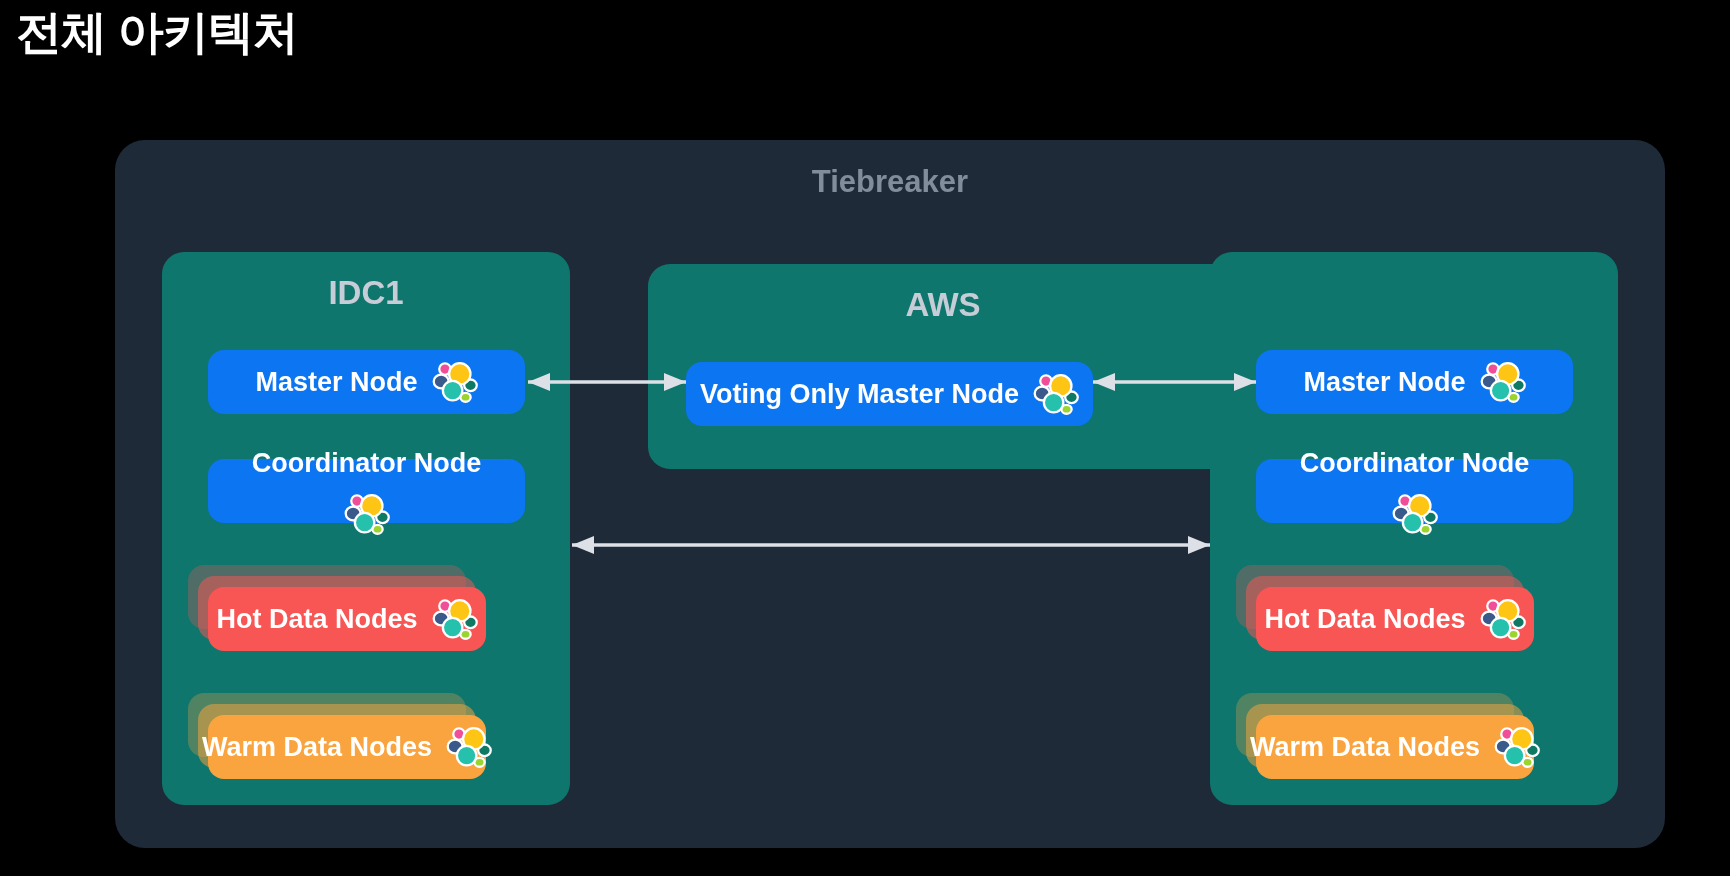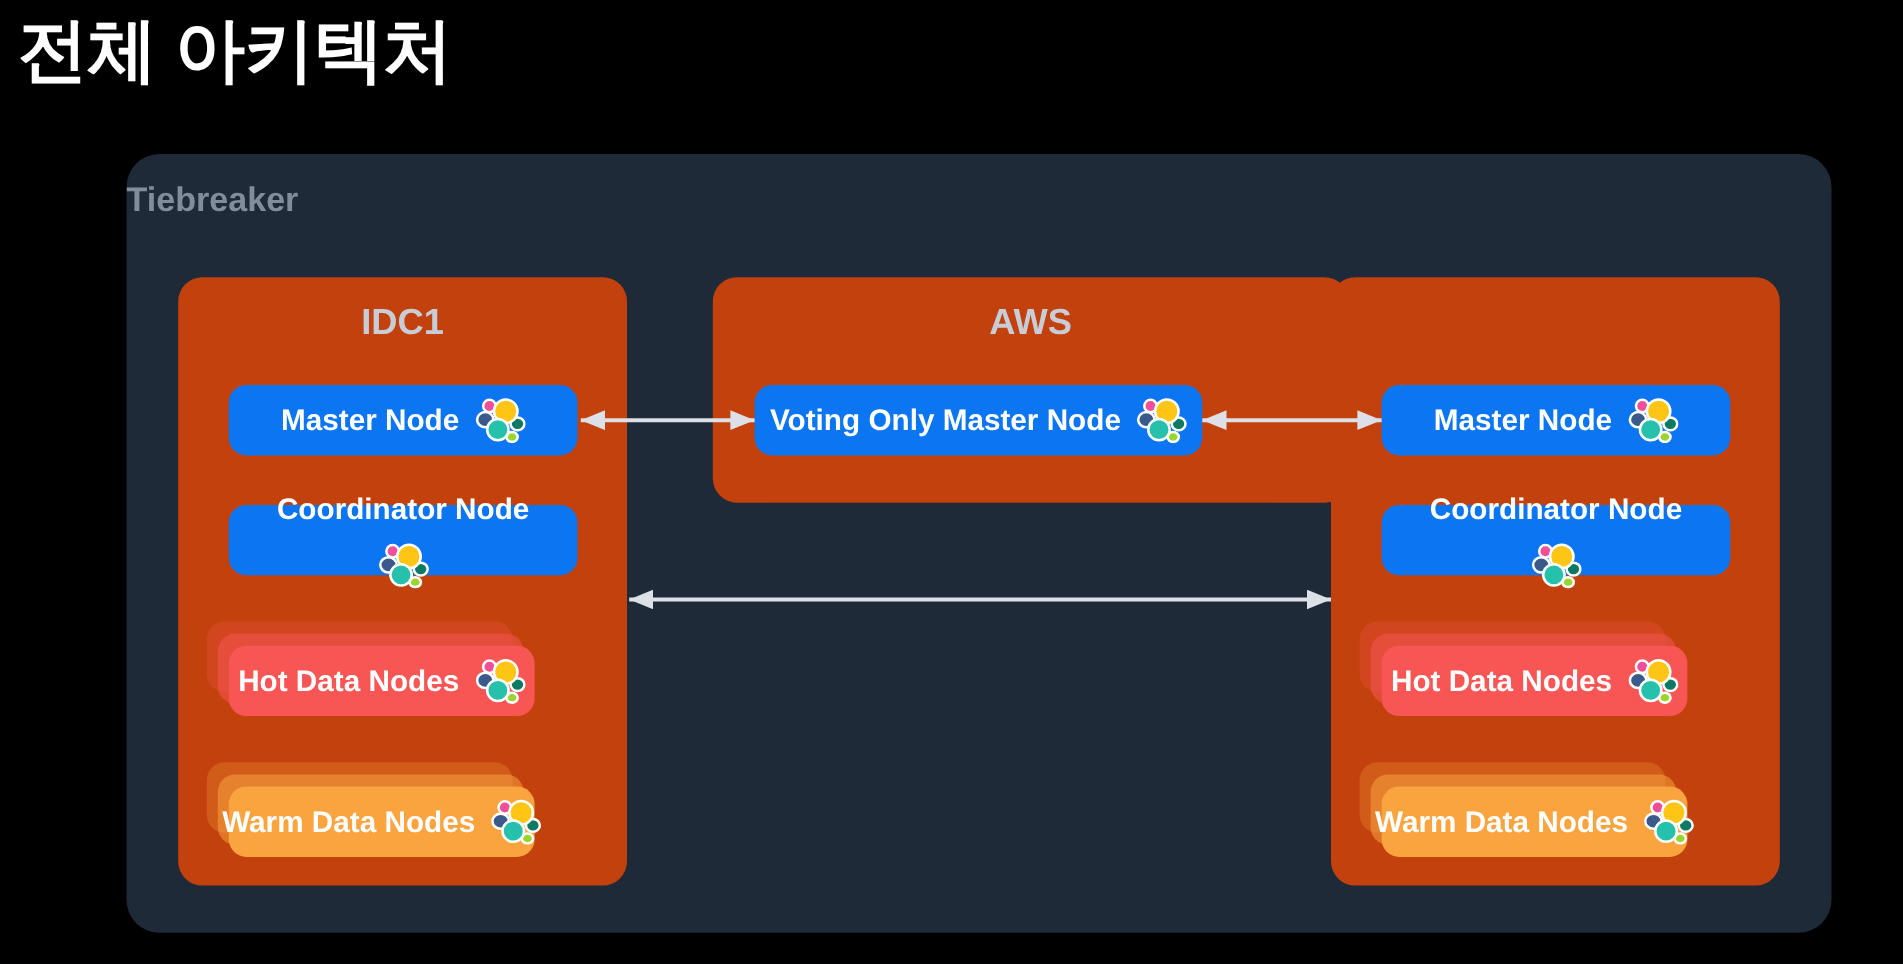--- a/index.html
+++ b/index.html
@@ -2,35 +2,35 @@
 <html><head>
 <meta charset="utf-8">
 <style>
   html,body{margin:0;padding:0;background:#000;}
   .stage{
     position:relative;width:1730px;height:876px;background:#000;overflow:hidden;
     font-family:"Liberation Sans","DejaVu Sans",sans-serif;
   }
   .page-title{
     position:absolute;left:16px;top:2px;margin:0;
-    font-size:64px;font-weight:900;color:#ffffff;letter-spacing:-1px;
+    font-size:46px;font-weight:900;color:#ffffff;letter-spacing:-1px;
   }
   .outer{
     position:absolute;left:115px;top:140px;width:1550px;height:708px;
     background:#1f2a38;border-radius:30px;
   }
   .tiebreaker{
-    position:absolute;left:0;right:0;top:24px;text-align:left;
+    position:absolute;left:0;right:0;top:24px;text-align:center;
     font-size:31px;font-weight:bold;color:#828d9b;
   }
   .zone{
-    position:absolute;background:#c2410c;border-radius:22px;
+    position:absolute;background:#0f766e;border-radius:22px;
   }
   .zone-idc1{left:47px;top:112px;width:408px;height:553px;}
-  .zone-aws{left:533px;top:112px;width:578px;height:205px;}
+  .zone-aws{left:533px;top:124px;width:578px;height:205px;padding-left:12px;}
   .zone-idc2{left:1095px;top:112px;width:408px;height:553px;}
   .zone-title{
     position:absolute;left:0;right:0;top:22px;text-align:center;
     font-size:33px;font-weight:bold;color:#c7cdd6;
   }
   .node{
     position:absolute;height:64px;border-radius:16px;
     display:flex;align-items:center;justify-content:center;gap:14px;
     color:#fff;font-size:27px;font-weight:bold;white-space:nowrap;
   }

